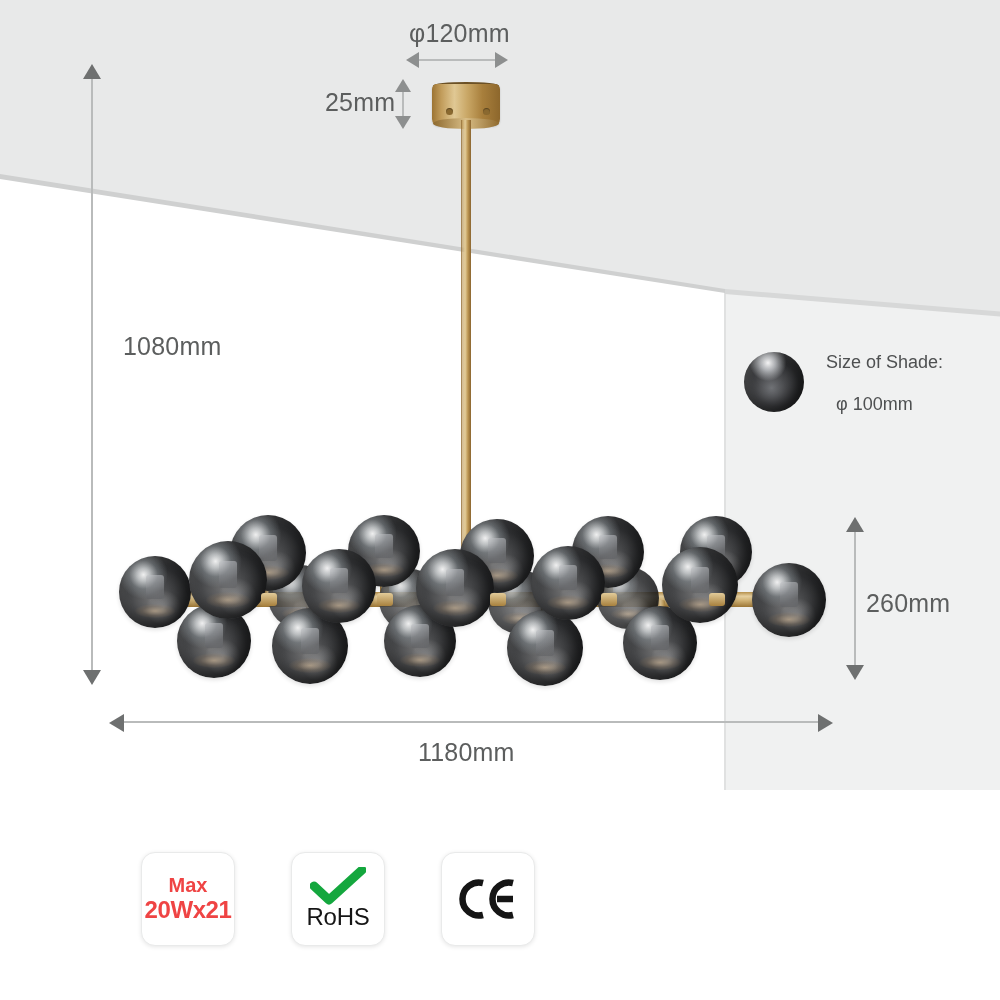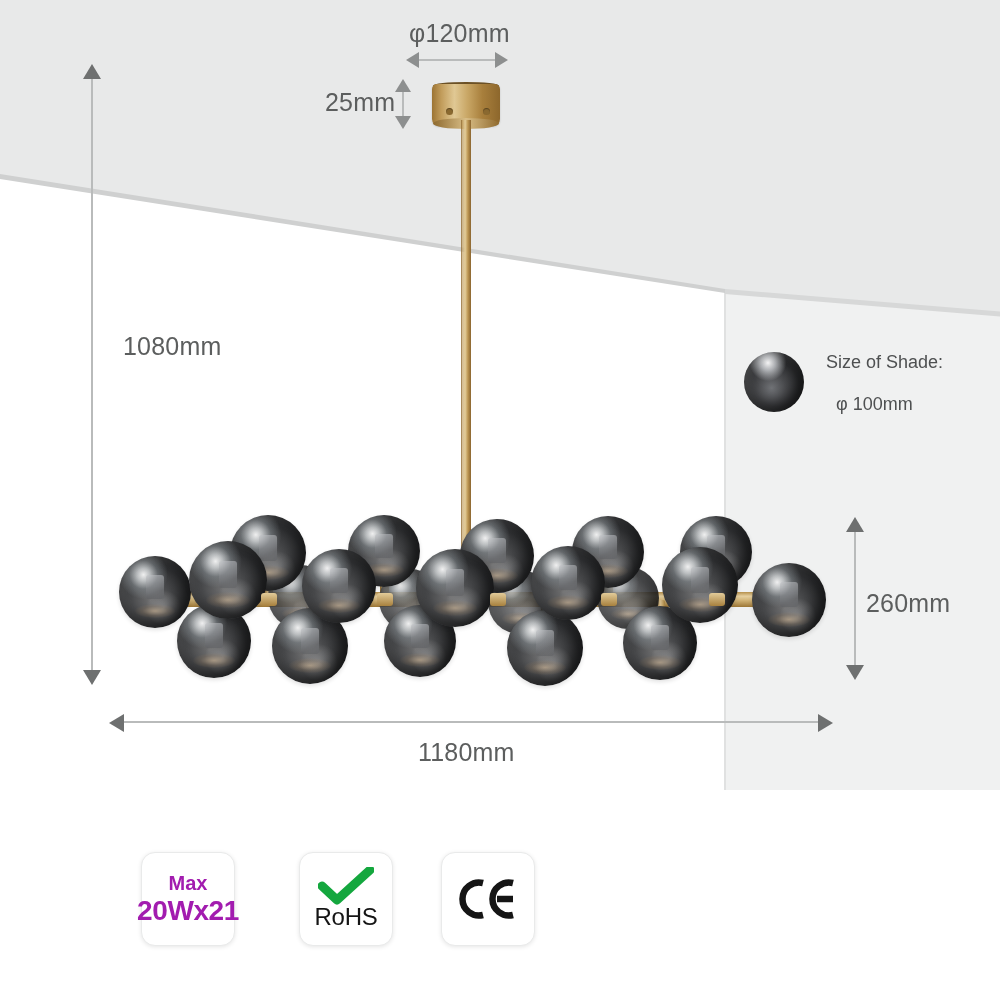--- a/index.html
+++ b/index.html
@@ -131,23 +131,23 @@
 
   
   .badges{position:absolute;left:0;top:852px;width:1000px;height:110px;}
   .badge{
     position:absolute;top:0;width:94px;height:94px;border-radius:14px;
     background:#ffffff;border:1px solid #e9eaea;
     box-shadow:0 1px 4px rgba(0,0,0,.10);
     display:flex;align-items:center;justify-content:center;
     flex-direction:column;box-sizing:border-box;
   }
-  .badge-max{color:#a21caf;font-weight:bold;line-height:1.12;text-align:center;}
+  .badge-max{color:#ef4444;font-weight:bold;line-height:1.12;text-align:center;}
   .badge-max .l1{font-size:20px;}
-  .badge-max .l2{font-size:28px;letter-spacing:-.4px;}
+  .badge-max .l2{font-size:24px;letter-spacing:-.4px;}
   .rohs-text{font-size:24px;color:#151515;font-weight:400;margin-top:-4px;letter-spacing:-.3px;}
   .ukca-text{font-weight:bold;font-size:31px;line-height:.92;color:#000;letter-spacing:0px;text-align:center;}
 </style>
 </head>
 <body>
 
 <div id="stage">
 
   <div class="room">
     <div class="wall-left"></div>
@@ -295,21 +295,21 @@
 
   <div class="badges">
 
     <div class="badge" style="left:141px;">
       <div class="badge-max">
         <div class="l1">Max</div>
         <div class="l2">20Wx21</div>
       </div>
     </div>
 
-    <div class="badge" style="left:291px;margin-left:8px;">
+    <div class="badge" style="left:291px;">
       <span style="line-height:0;margin-bottom:2px;">
         <svg width="56" height="38" viewBox="0 0 56 38" aria-hidden="true">
           <path d="M4 19 L19 33 L52 3" fill="none" stroke="#14a73e" stroke-width="9" stroke-linecap="round" stroke-linejoin="round"></path>
         </svg>
       </span>
       <div class="rohs-text">RoHS</div>
     </div>
 
     <div class="badge" style="left:441px;">
       <span style="line-height:0;">

